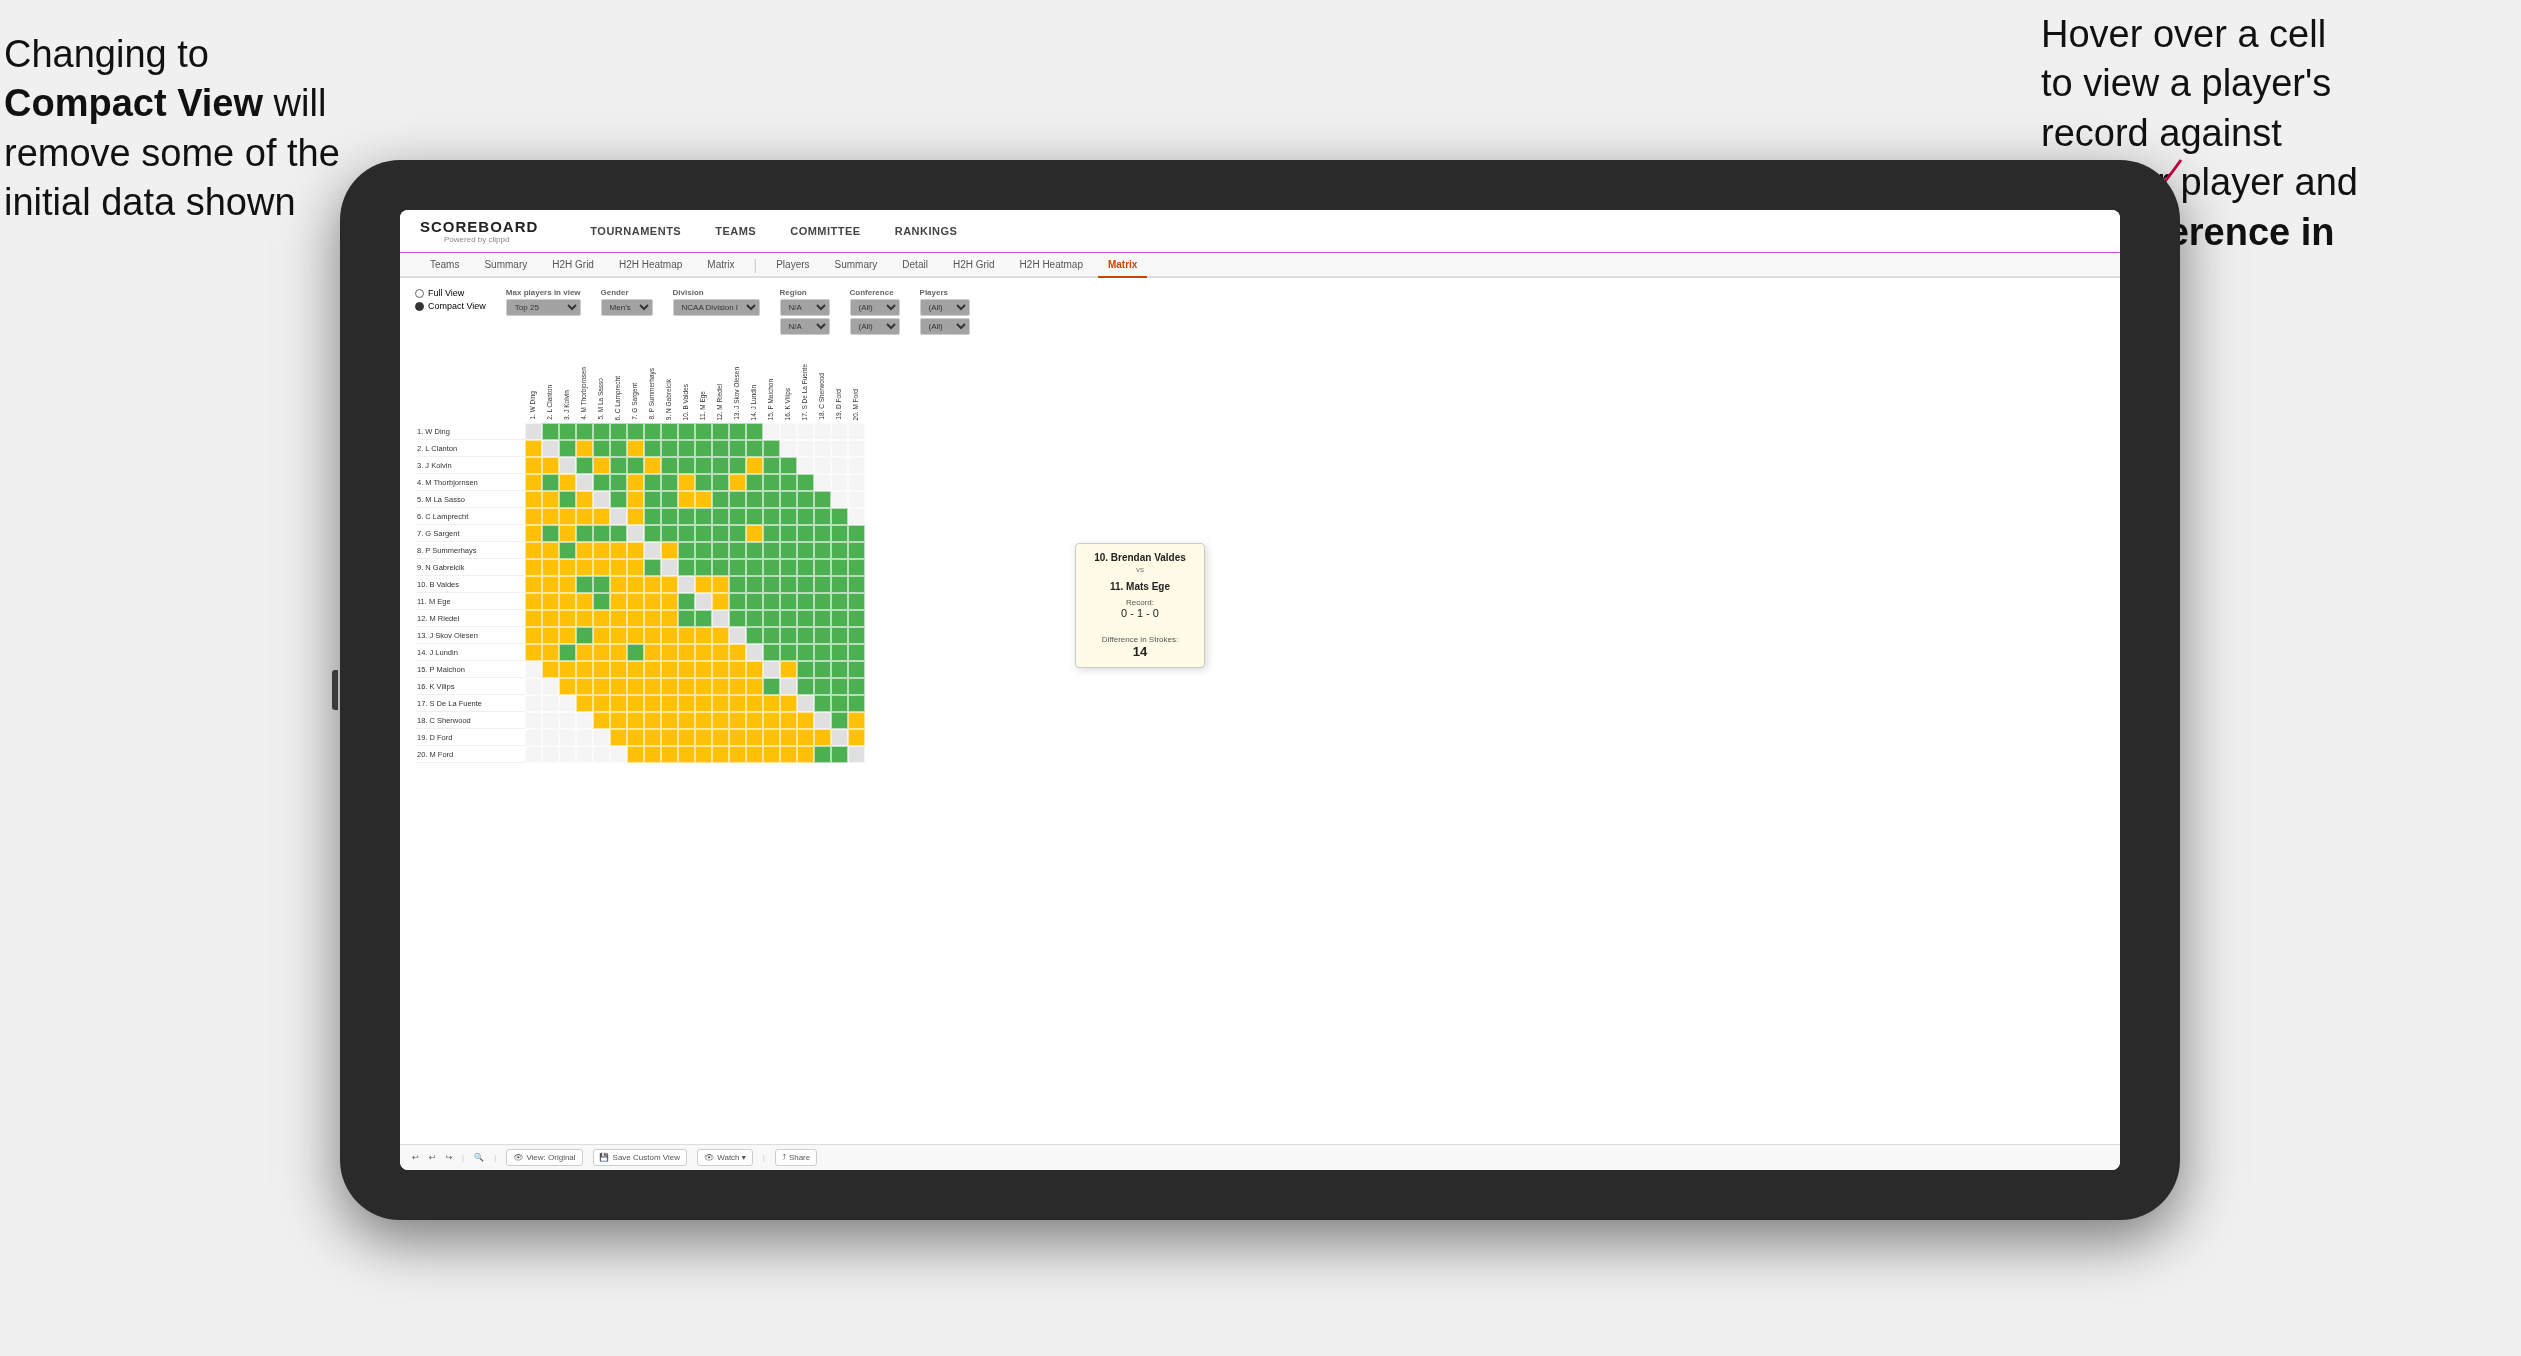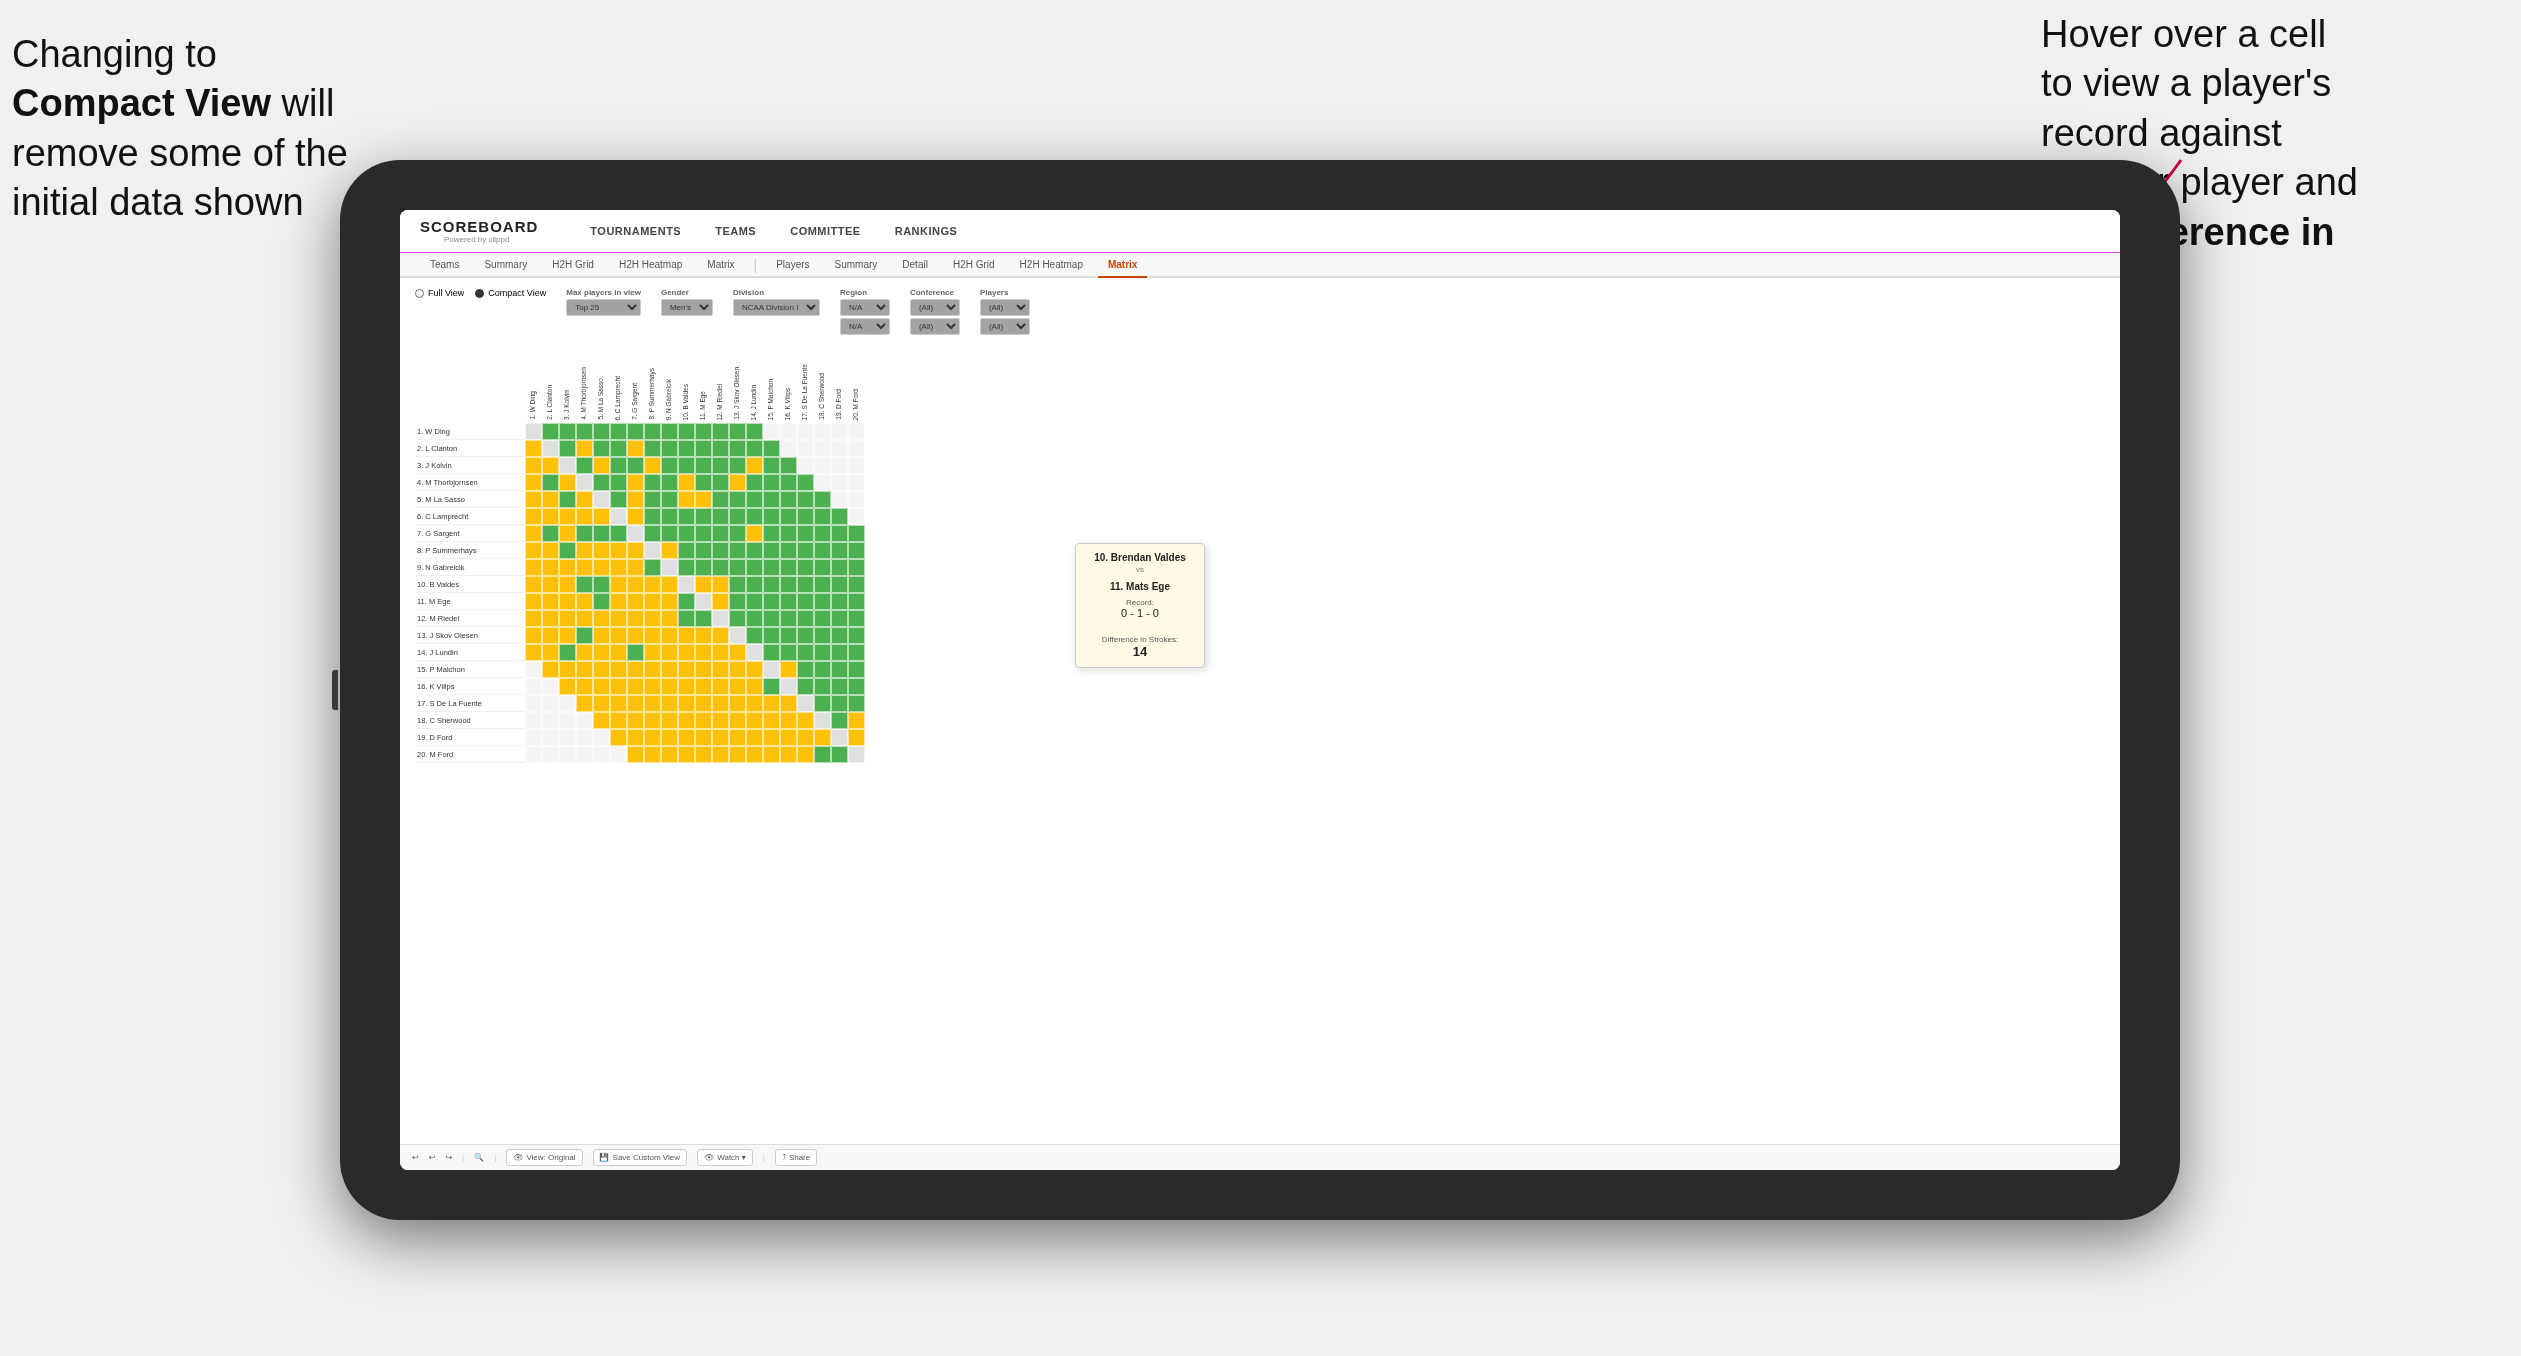--- a/index.html
+++ b/index.html
@@ -9,21 +9,21 @@
       width: 2521px;
       height: 1356px;
       position: relative;
       overflow: hidden;
     }
 
     
     .annotation-left {
       position: absolute;
       top: 30px;
-      left: 12px;
+      left: 4px;
       width: 480px;
       font-size: 38px;
       line-height: 1.3;
       color: #111;
     }
     .annotation-left strong { font-weight: 900; }
 
     .annotation-right {
       position: absolute;
       top: 10px;
@@ -141,22 +141,22 @@
     .filters-row {
       display: flex;
       align-items: flex-start;
       gap: 20px;
       margin-bottom: 8px;
       flex-shrink: 0;
     }
 
     .view-toggle {
       display: flex;
-      flex-direction: row;
-      gap: 11px;
+      flex-direction: column;
+      gap: 3px;
       font-size: 9px;
     }
     .radio-option {
       display: flex;
       align-items: center;
       gap: 4px;
       cursor: pointer;
     }
     .radio-circle {
       width: 9px;

